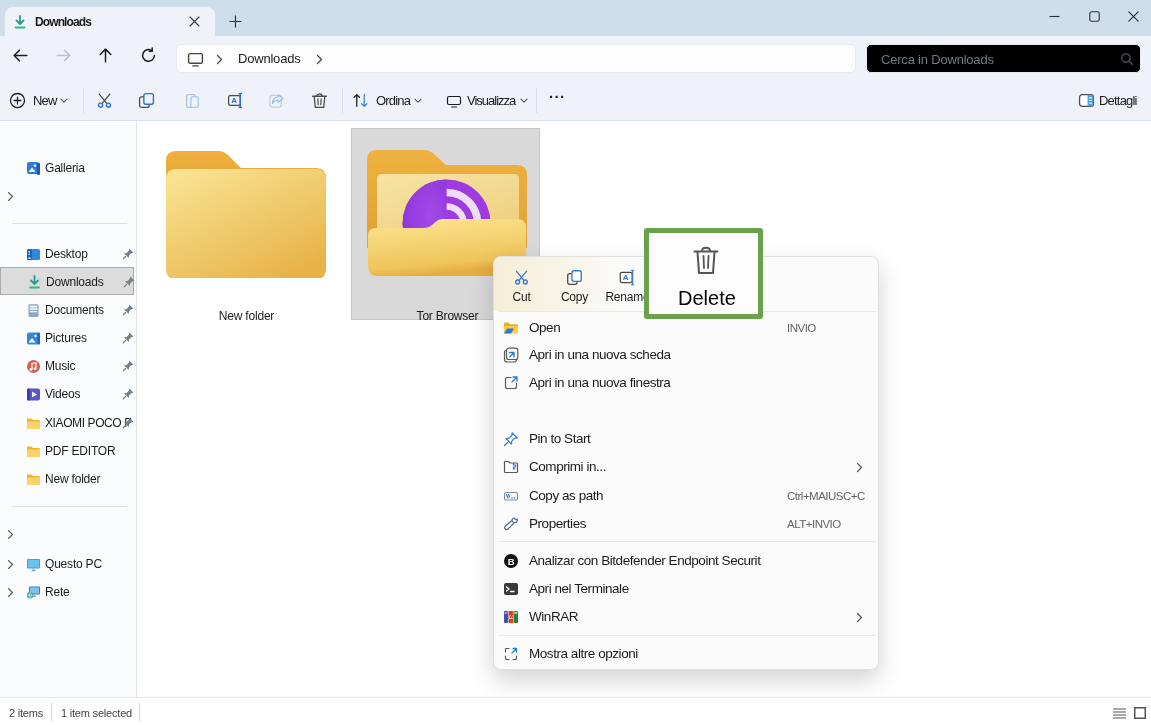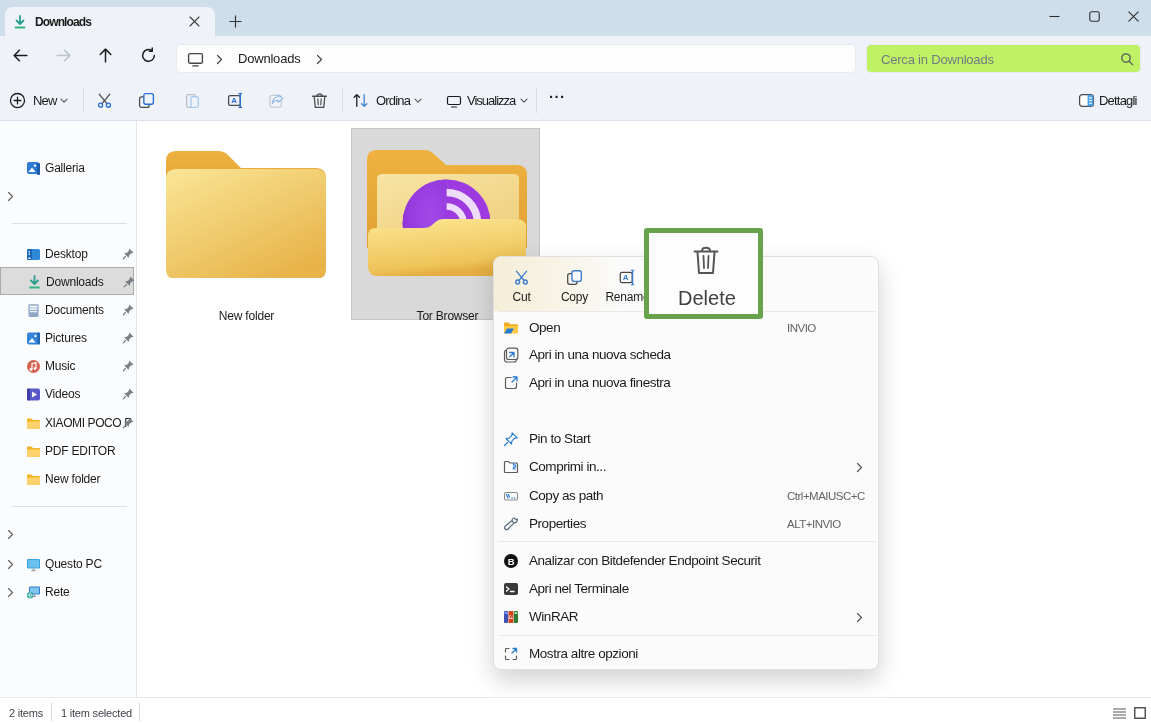--- a/index.html
+++ b/index.html
@@ -9,21 +9,21 @@
 
 
 #titlebar { left:0; top:0; width:1151px; height:36px; background:#cfdeeb; }
 #tab { left:5px; top:7px; width:210px; height:29px; background:#eff3f9; border-radius:8px 8px 0 0; }
 #tabtitle { left:30px; top:8px; font-size:12px; font-weight:bold; color:#1b1b1b; letter-spacing:-0.9px; }
 
 
 #navbar { left:0; top:36px; width:1151px; height:44px; background:#eff3f9; }
 .navglyph { top:11px; }
 #crumbbox { left:176px; top:8px; width:680px; height:29px; background:#fdfdfd; border:1px solid #e7ebf1; border-radius:5px; }
-#searchbox { left:866px; top:8px; width:275px; height:29px; background:#bef264; border:1px solid #e7ebf1; border-radius:5px; }
+#searchbox { left:866px; top:8px; width:275px; height:29px; background:#000000; border:1px solid #e7ebf1; border-radius:5px; }
 .crumbtext { font-size:13px; color:#1b1b1b; }
 #searchtext { left:14px; top:7px; font-size:13px; color:#727a84; letter-spacing:-0.2px; }
 
 
 #toolbar { left:0; top:80px; width:1151px; height:41px; background:#eff3f9; border-bottom:1px solid #d9e1ec; }
 .tbtext { font-size:13px; color:#1b1b1b; top:13px; letter-spacing:-0.8px; }
 .tbsep { top:8px; width:1px; height:25px; background:#d8dde5; }
 
 
 #sidebar { left:0; top:121px; width:137px; height:576px; background:#fbfcfe; border-right:1px solid #e4e6ea; }
@@ -44,21 +44,21 @@
 .mrow { position:absolute; left:0px; width:384px; height:28px; }
 .mtext { position:absolute; left:35px; top:6px; font-size:13.5px; color:#1b1b1b; white-space:nowrap; letter-spacing:-0.45px; }
 .mshort { position:absolute; left:293px; top:8px; font-size:11.5px; color:#636363; letter-spacing:-0.5px; }
 .micon { position:absolute; left:9px; top:6px; width:16px; height:16px; }
 .msep { position:absolute; left:4px; width:378px; height:1px; background:#e9e9e9; }
 .bigicon { position:absolute; top:12px; width:17px; height:17px; }
 .biglabel { position:absolute; top:33px; font-size:12px; color:#1b1b1b; text-align:center; letter-spacing:-0.2px; }
 
 
 #greenbox { left:644px; top:228px; width:119px; height:91px; background:#fdfdfd; border:5px solid #68a24d; border-radius:3px; z-index:50; }
-#deltext { left:29px; top:54px; font-size:20px; color:#404040; letter-spacing:0px; }
+#deltext { left:29px; top:54px; font-size:20px; color:#000000; letter-spacing:0px; }
 
 
 #statusbar { left:0; top:697px; width:1151px; height:28px; background:#fff; border-top:1px solid #e8e8e8; }
 .stattext { top:9px; font-size:11px; color:#3f434a; letter-spacing:-0.2px; }
 .statsep { top:5px; width:1px; height:18px; background:#d9d9d9; }
 </style>
 </head>
 <body>
 
 <div id="titlebar" class="abs">

